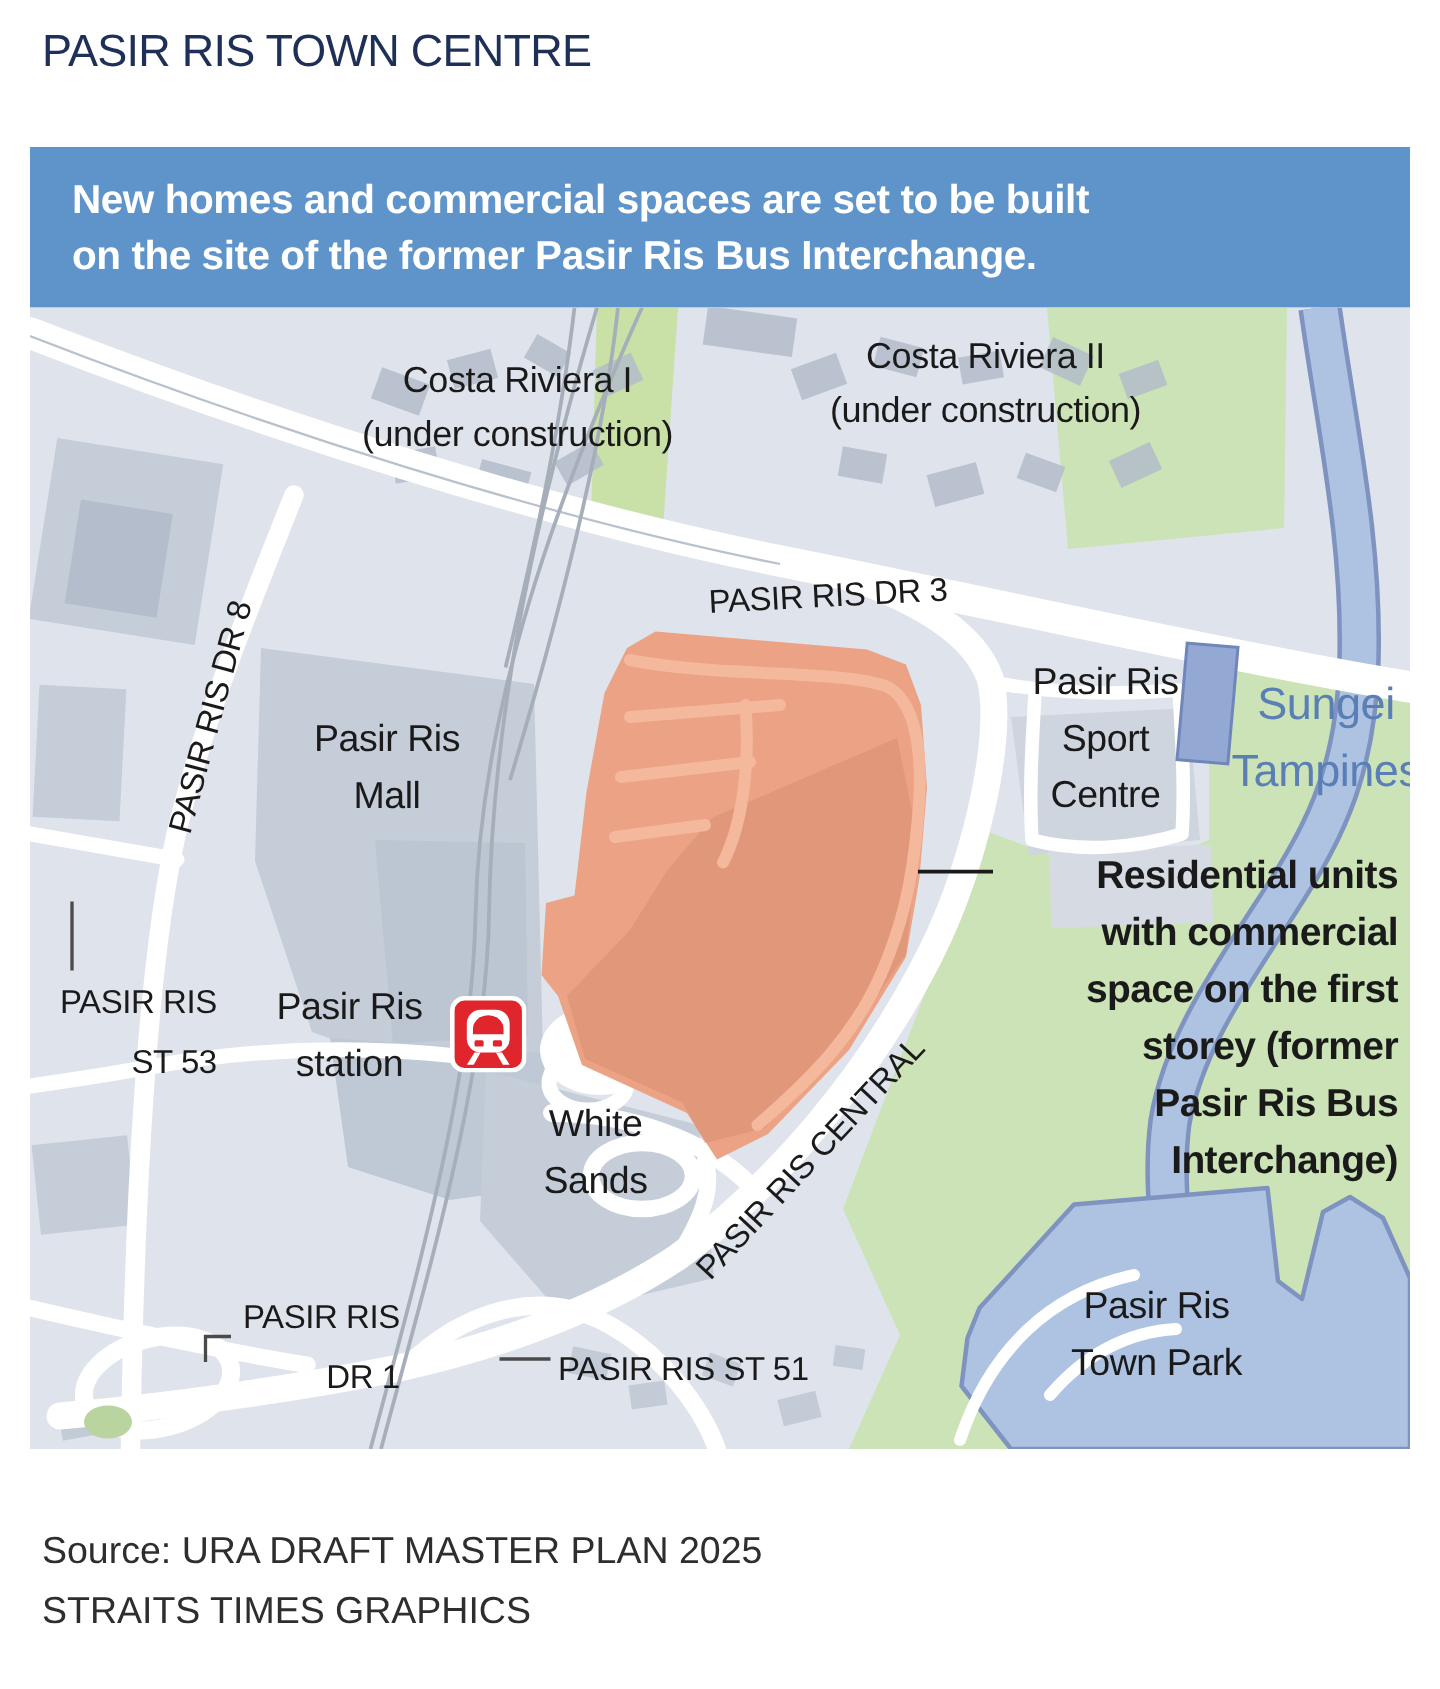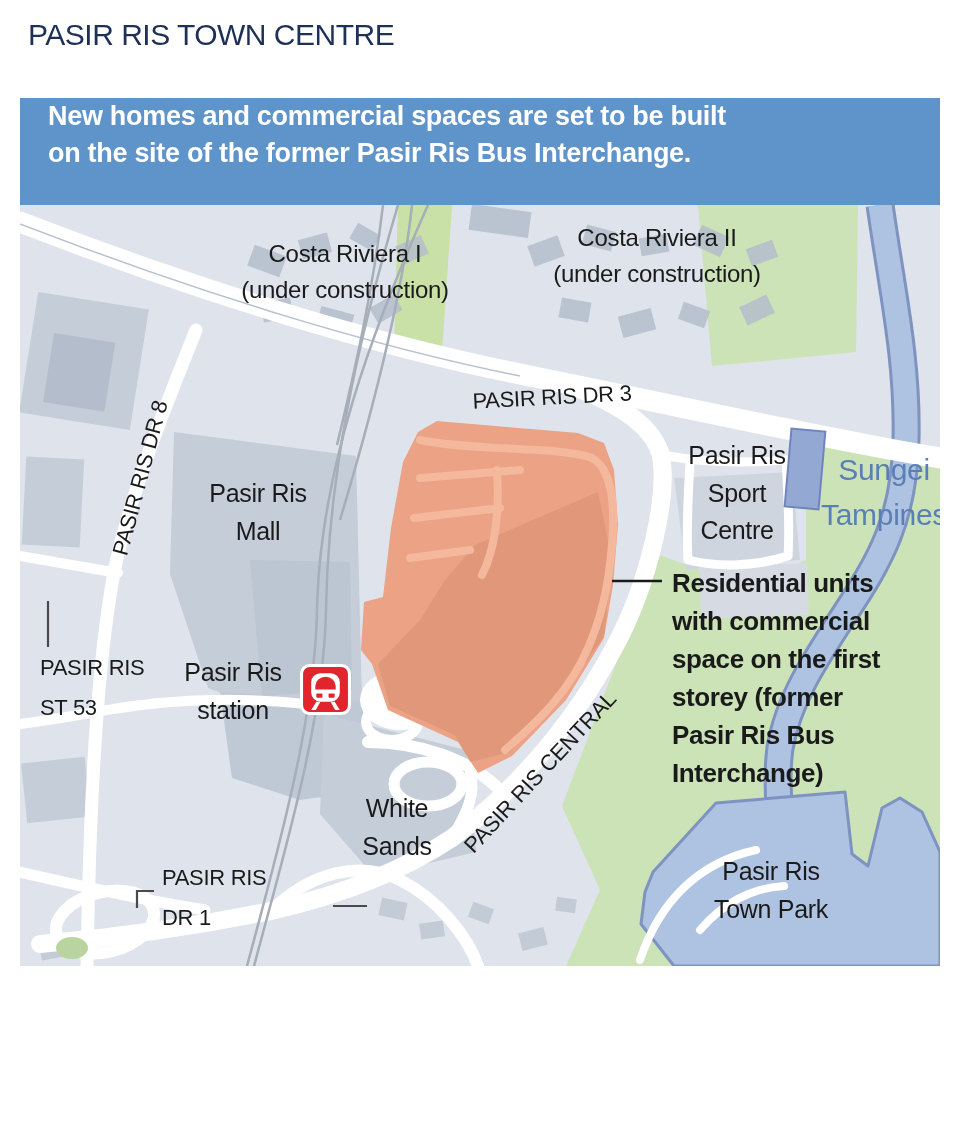--- a/index.html
+++ b/index.html
@@ -12,41 +12,41 @@
     --leader-gray:#4a4a4a; --source-text:#2e2e2e;
   }
   *{margin:0;padding:0;box-sizing:border-box}
   html,body{background:#ffffff}
   body{width:960px;height:1126px;position:relative;font-family:"Liberation Sans",sans-serif;overflow:hidden}
 
   .page-title{position:absolute;left:28px;top:18px;font-size:30px;font-weight:400;
     letter-spacing:-0.5px;color:var(--title-navy)}
 
   .banner{position:absolute;left:20px;top:98px;width:920px;height:107px;background:var(--banner-bg);
-    display:flex;align-items:flex-start}
+    display:flex;align-items:center}
   .banner p{padding-left:28px;color:var(--banner-text);font-size:27px;font-weight:700;
     line-height:37px;white-space:pre-line;letter-spacing:-0.3px}
 
   .map{position:absolute;left:20px;top:205px;width:920px;height:857px;overflow:hidden}
   .map svg.base{position:absolute;left:0;top:0}
 
   .lbl{position:absolute;transform:translate(-50%,-50%);text-align:center;white-space:pre-line;
     color:var(--label-black);font-size:24px;line-height:1.5;letter-spacing:-0.3px}
-  .anchored{transform:none;text-align:left}
+  .anchored{transform:none;text-align:right}
 
   #lbl-costa1{left:325px;top:67px}
   #lbl-costa2{left:637px;top:51px}
   #lbl-dr3{left:532px;top:192px;font-size:22px;transform:translate(-50%,-50%) rotate(-3deg)}
   #lbl-dr8{left:120px;top:273px;font-size:22px;transform:translate(-50%,-50%) rotate(-75deg)}
   #lbl-mall{left:238px;top:307px;font-size:25px}
   #lbl-sport{left:717px;top:288px;font-size:25px}
   #lbl-sungei{left:864px;top:287px;font-size:30px;color:var(--water-label)}
   #lbl-st53{left:20px;top:443px;font-size:22px;line-height:40px}
   #lbl-station{left:213px;top:486px;font-size:25px}
-  #lbl-ws{left:377px;top:622px;font-size:25px}
+  #lbl-ws{left:377px;top:564px;font-size:25px}
   #lbl-central{left:520px;top:567px;font-size:22px;transform:translate(-50%,-50%) rotate(-47deg)}
   #lbl-townpark{left:751px;top:685px;font-size:25px}
   #lbl-dr1{left:142px;top:653px;font-size:22px;line-height:40px}
   #lbl-st51{left:352px;top:691px;font-size:22px}
   #annotation{left:652px;top:359px;width:260px;font-weight:700;font-size:26px;line-height:38px;
     letter-spacing:-0.4px}
 
   .mrt-icon{position:absolute;left:280px;top:459px;width:51px;height:51px}
 
   .source{position:absolute;left:28px;top:1014px;color:var(--source-text);font-size:25px;line-height:40px}
@@ -183,20 +183,21 @@
 ST 53</div>
   <div class="lbl" id="lbl-station">Pasir Ris
 station</div>
   <div class="lbl" id="lbl-ws">White
 Sands</div>
   <div class="lbl" id="lbl-central">PASIR RIS CENTRAL</div>
   <div class="lbl" id="lbl-townpark">Pasir Ris
 Town Park</div>
   <div class="lbl anchored" id="lbl-dr1">PASIR RIS
 DR 1</div>
+  <div class="lbl anchored" id="lbl-st51">PASIR RIS ST 51</div>
   <div class="lbl anchored" id="annotation">Residential units
 with commercial
 space on the first
 storey (former
 Pasir Ris Bus
 Interchange)</div>
 
   <div class="mrt-icon">
     <svg width="51" height="51" viewBox="0 0 50 50" xmlns="http://www.w3.org/2000/svg">
       <rect x="1.5" y="1.5" width="47" height="47" rx="8" fill="var(--mrt-red)" stroke="#ffffff" stroke-width="3"></rect>
@@ -204,13 +205,15 @@
       <path d="M15 25 v-3.5 a10 9 0 0 1 20 0 v3.5 z" fill="var(--mrt-red)"></path>
       <rect x="16" y="29" width="6" height="4" rx="1" fill="var(--mrt-red)"></rect>
       <rect x="28" y="29" width="6" height="4" rx="1" fill="var(--mrt-red)"></rect>
       <path d="M16 37 l-5 8 h4.5 l4.5 -8 z" fill="#ffffff"></path>
       <path d="M34 37 l5 8 h-4.5 l-4.5 -8 z" fill="#ffffff"></path>
     </svg>
   </div>
 </div>
 
 <div class="source">
+  <p>Source: URA DRAFT MASTER PLAN 2025</p>
+  <p>STRAITS TIMES GRAPHICS</p>
 </div>
 
 </body></html>

